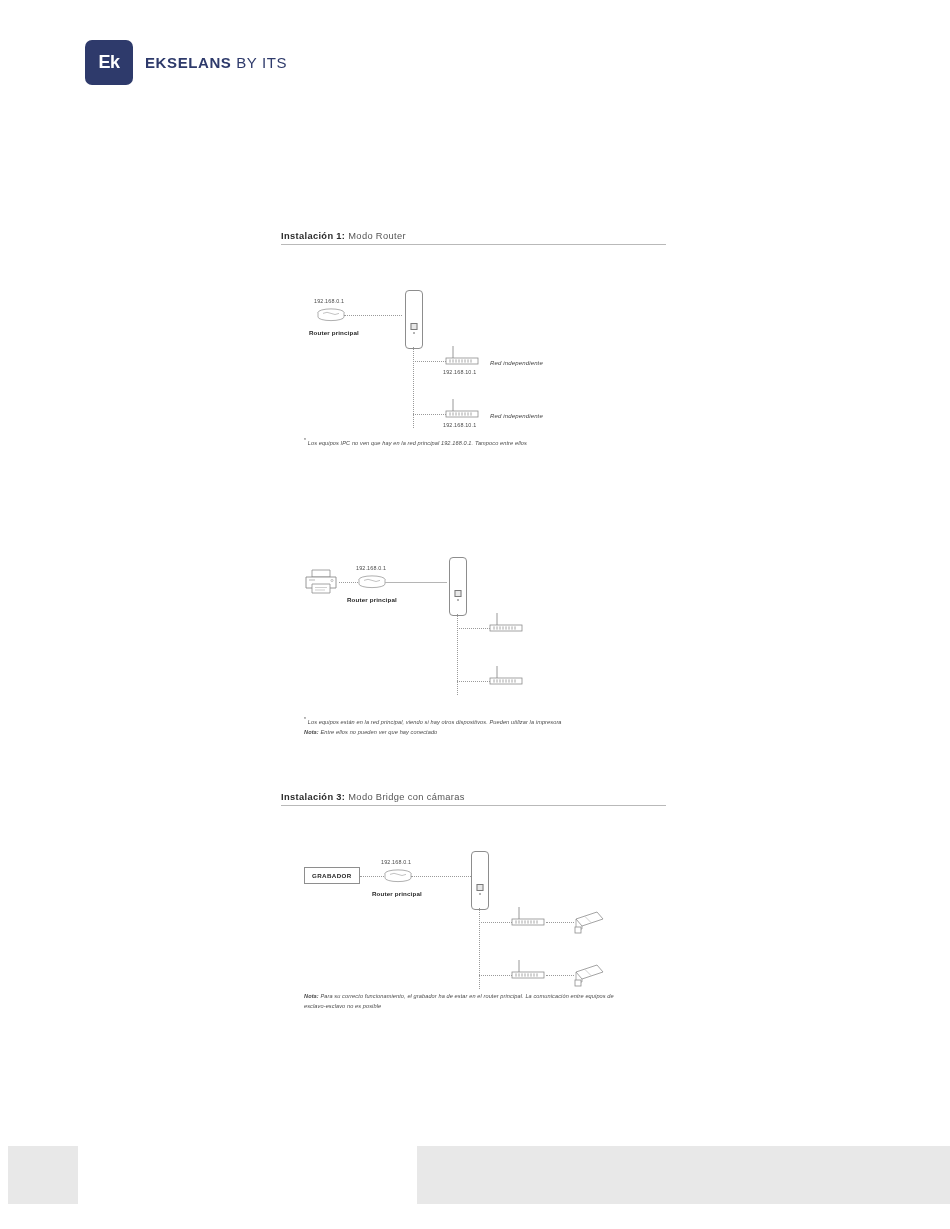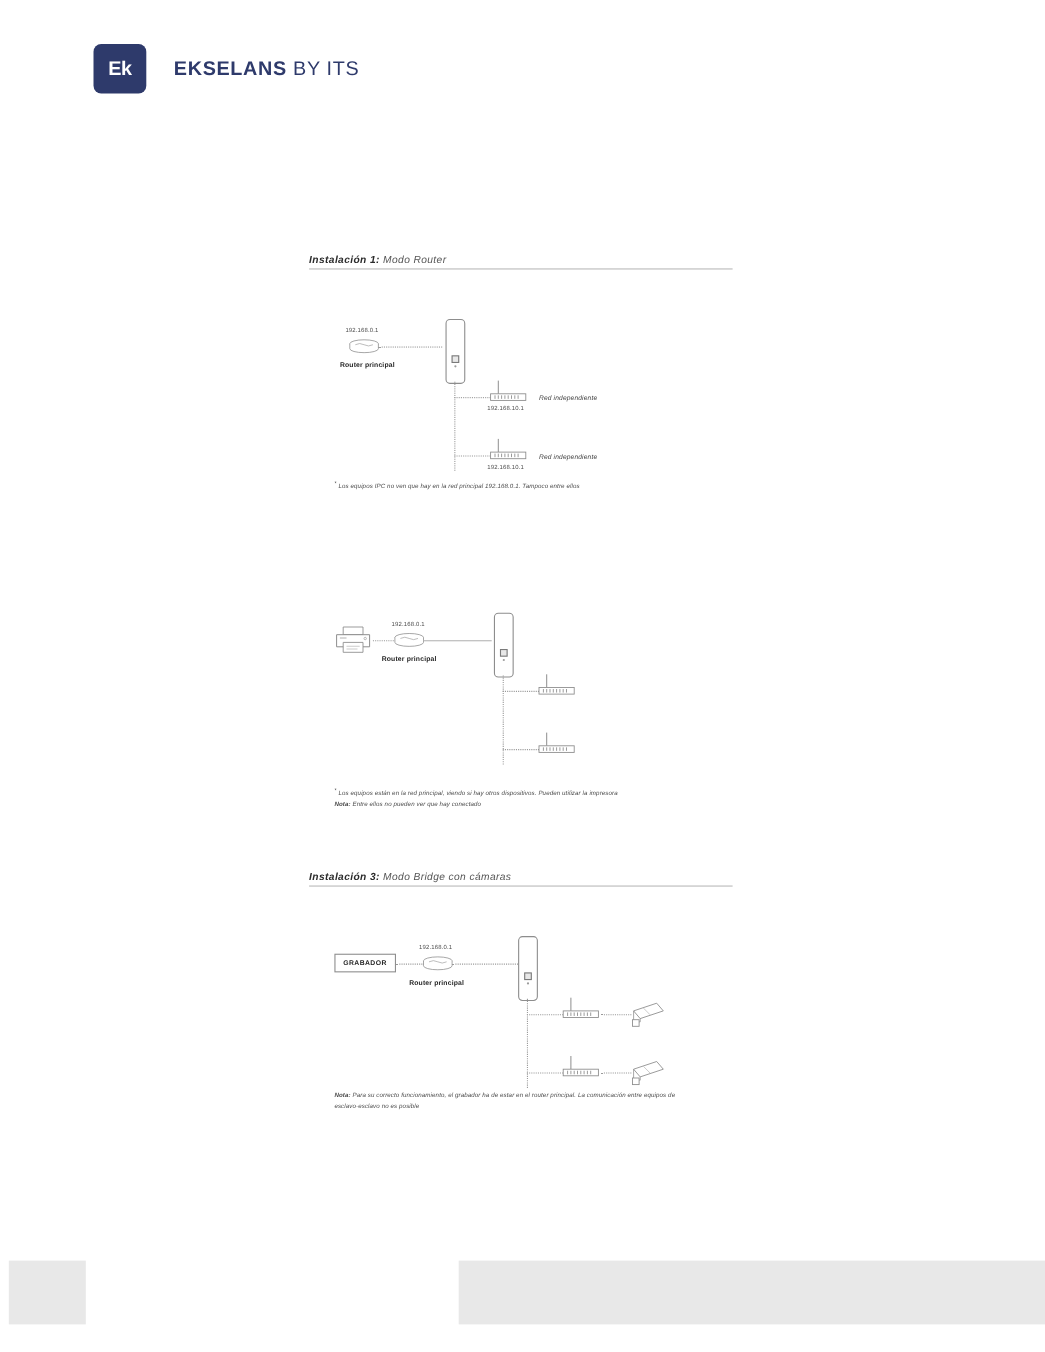--- a/index.html
+++ b/index.html
@@ -34,22 +34,22 @@
     justify-content: center;
   }
   .logo-mark-text {
     color: #ffffff;
     font-size: 18px;
     font-weight: bold;
     letter-spacing: -0.5px;
     font-family: "Liberation Sans", sans-serif;
   }
   .logo-word {
-    margin-left: 25px;
-    font-size: 18px;
+    margin-left: 12px;
+    font-size: 15px;
     letter-spacing: 0.6px;
     color: #2e3a6b;
     white-space: nowrap;
   }
   .logo-word .b {
     font-weight: bold;
   }
   .logo-word .l {
     font-weight: normal;
   }
@@ -60,21 +60,20 @@
     left: 281px;
     width: 385px;
   }
   .section-title {
     font-size: 9.3px;
     color: #4a4a4a;
     letter-spacing: 0.35px;
     padding-bottom: 3px;
     border-bottom: 1px solid #b9b9b9;
     white-space: nowrap;
-    font-style: italic;
   }
   .section-title .strong {
     font-weight: bold;
     color: #2b2b2b;
   }
   .section-title .light {
     color: #555555;
   }
 
   .diagram {

